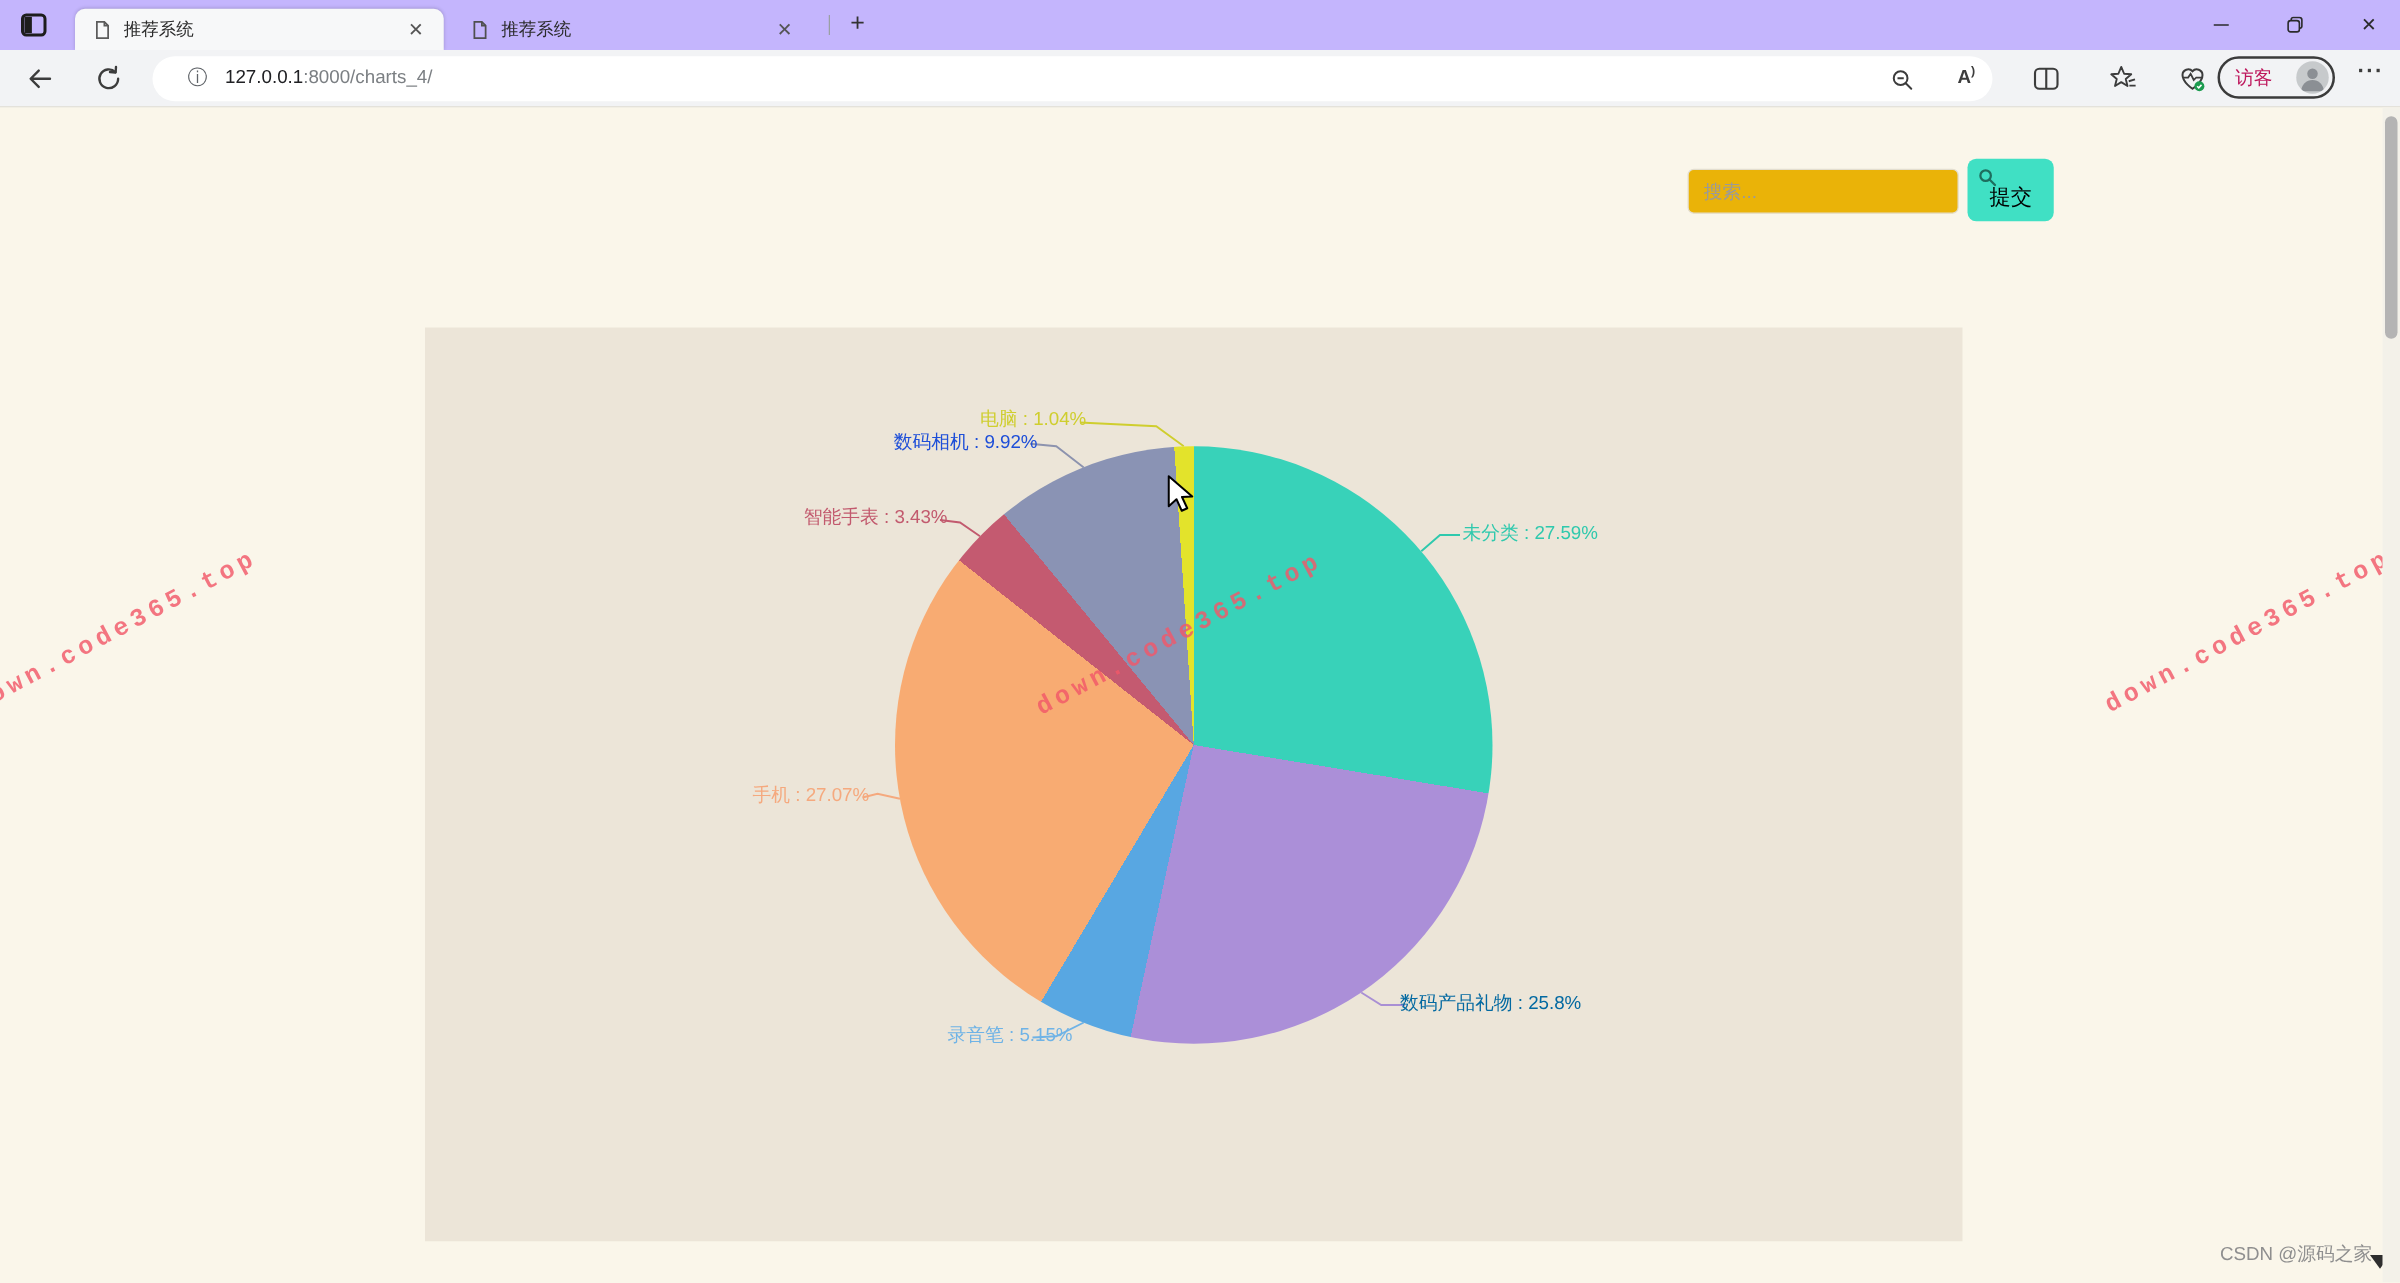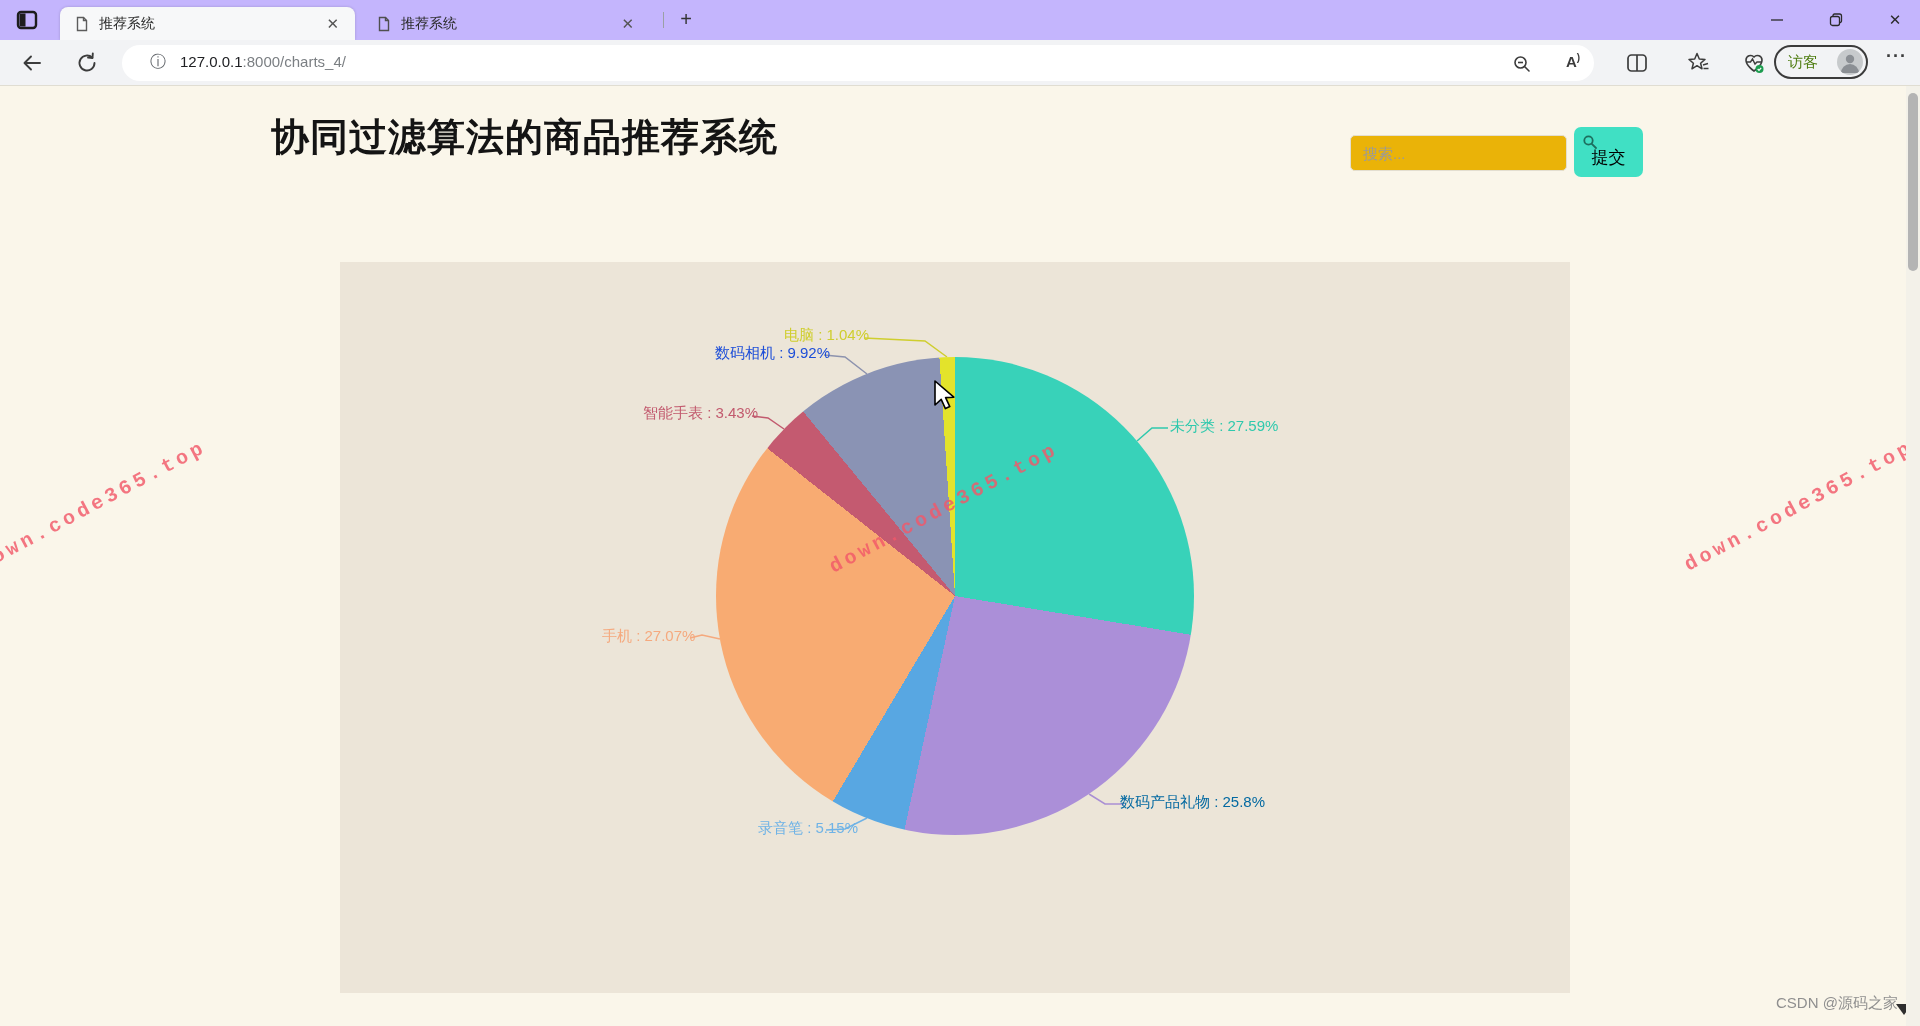--- a/index.html
+++ b/index.html
@@ -23,21 +23,21 @@
   
   .toolbar { position:absolute; left:0; top:40px; width:1920px; height:46px; background:#f2f3f5; border-bottom:1px solid #e0ddd2; }
   .tb-icon { position:absolute; color:#3c3c3c; }
   .url-pill { position:absolute; left:122px; top:5px; width:1472px; height:36px; background:#ffffff; border-radius:18px; }
   .url-text { position:absolute; left:58px; top:8px; font-size:15px; color:#202124; white-space:nowrap; }
   .url-text .url-rest { color:#7b7f83; }
   .info-i { position:absolute; left:28px; top:7px; font-size:16px; color:#5f6368; }
   .ra { font-size:15px; color:#3c3c3c; font-weight:bold; }
   .ra sup { font-size:10px; }
   .guest { position:absolute; left:1774px; top:5px; width:94px; height:34px; border:2px solid #3b3b3b; border-radius:18px; display:flex; align-items:center; padding-left:12px; background:#f2f3f5; }
-  .guest .g-label { font-size:15px; color:#4d7c0f; }
+  .guest .g-label { font-size:15px; color:#be185d; }
   .guest .g-avatar { position:absolute; right:3px; top:2px; width:26px; height:26px; border-radius:50%; background:#c7cacc; overflow:hidden; }
   .dots { position:absolute; left:1886px; top:6px; font-size:18px; font-weight:bold; color:#3c3c3c; letter-spacing:1px; }
 
   
   .page { position:absolute; left:0; top:86px; width:1920px; height:940px; background:#faf6ea; }
   .page-title { position:absolute; left:271px; top:26px; font-size:38px; font-weight:600; color:#141414; letter-spacing:1px; }
   .search-input { position:absolute; left:1350px; top:49px; width:217px; height:36px; background:#eab308; border:1px solid #e3ded0; border-radius:5px; padding:0 12px; font-size:15px; color:#333; outline:none; }
   .search-input::placeholder { color:#9a9a9a; }
   .submit-btn { position:absolute; left:1574px; top:41px; width:69px; height:50px; background:#40e0c4; border:none; border-radius:7px; font-size:17px; color:#000000; cursor:pointer; padding-top:10px; }
   .submit-btn .mag { position:absolute; left:8px; top:7px; }
@@ -142,21 +142,20 @@
       <svg width="26" height="26" viewBox="0 0 26 26">
           <circle cx="13" cy="10" r="4.2" fill="#8b8f94"></circle>
           <path d="M4 24a9 9 0 0 1 18 0z" fill="#8b8f94"></path>
         </svg>
     </span>
   </div>
   <div class="dots">···</div>
 </div>
 
 <div class="page">
-  <h1 class="page-title">协同过滤算法的商品推荐系统</h1>
 
   <input class="search-input" type="text" placeholder="搜索..." style="">
   <button class="submit-btn">
     <svg class="mag" width="16" height="16" viewBox="0 0 16 16">
       <circle cx="6.5" cy="6.5" r="4.2" fill="none" stroke="#1d6e5e" stroke-width="1.8"></circle>
       <line x1="9.8" y1="9.8" x2="14" y2="14" stroke="#1d6e5e" stroke-width="1.8" stroke-linecap="round"></line>
     </svg>
     <span>提交</span>
   </button>
 

